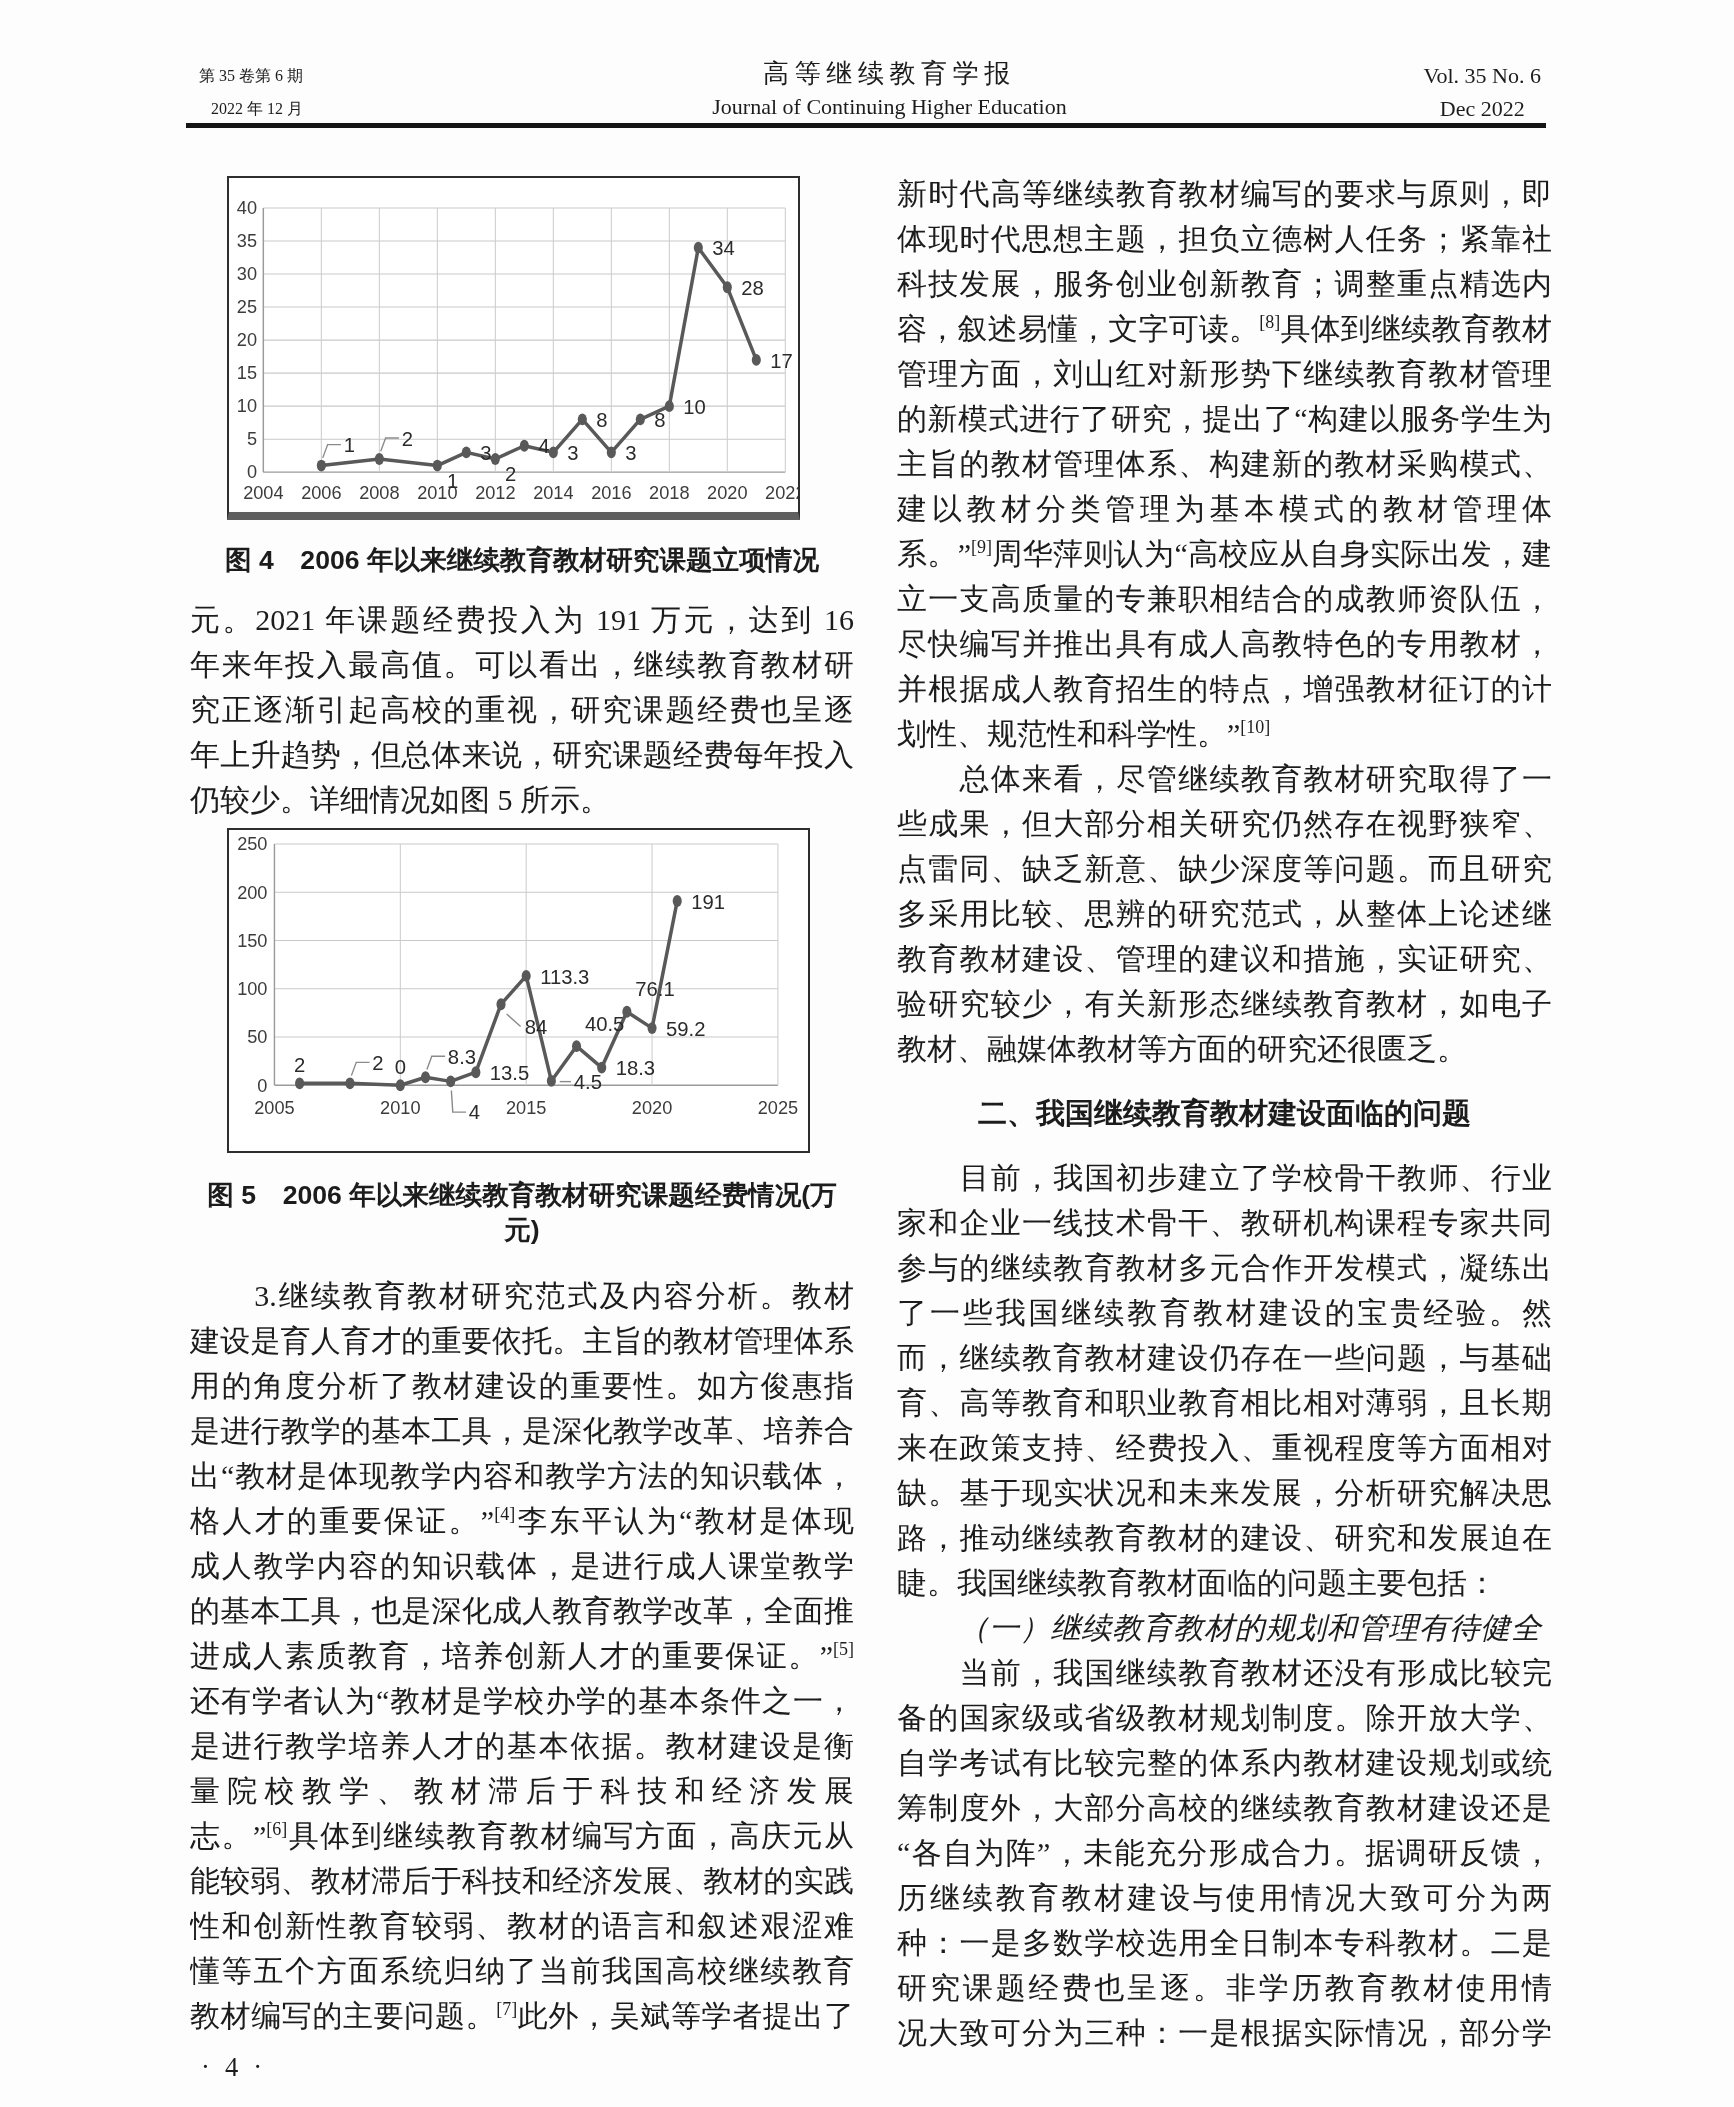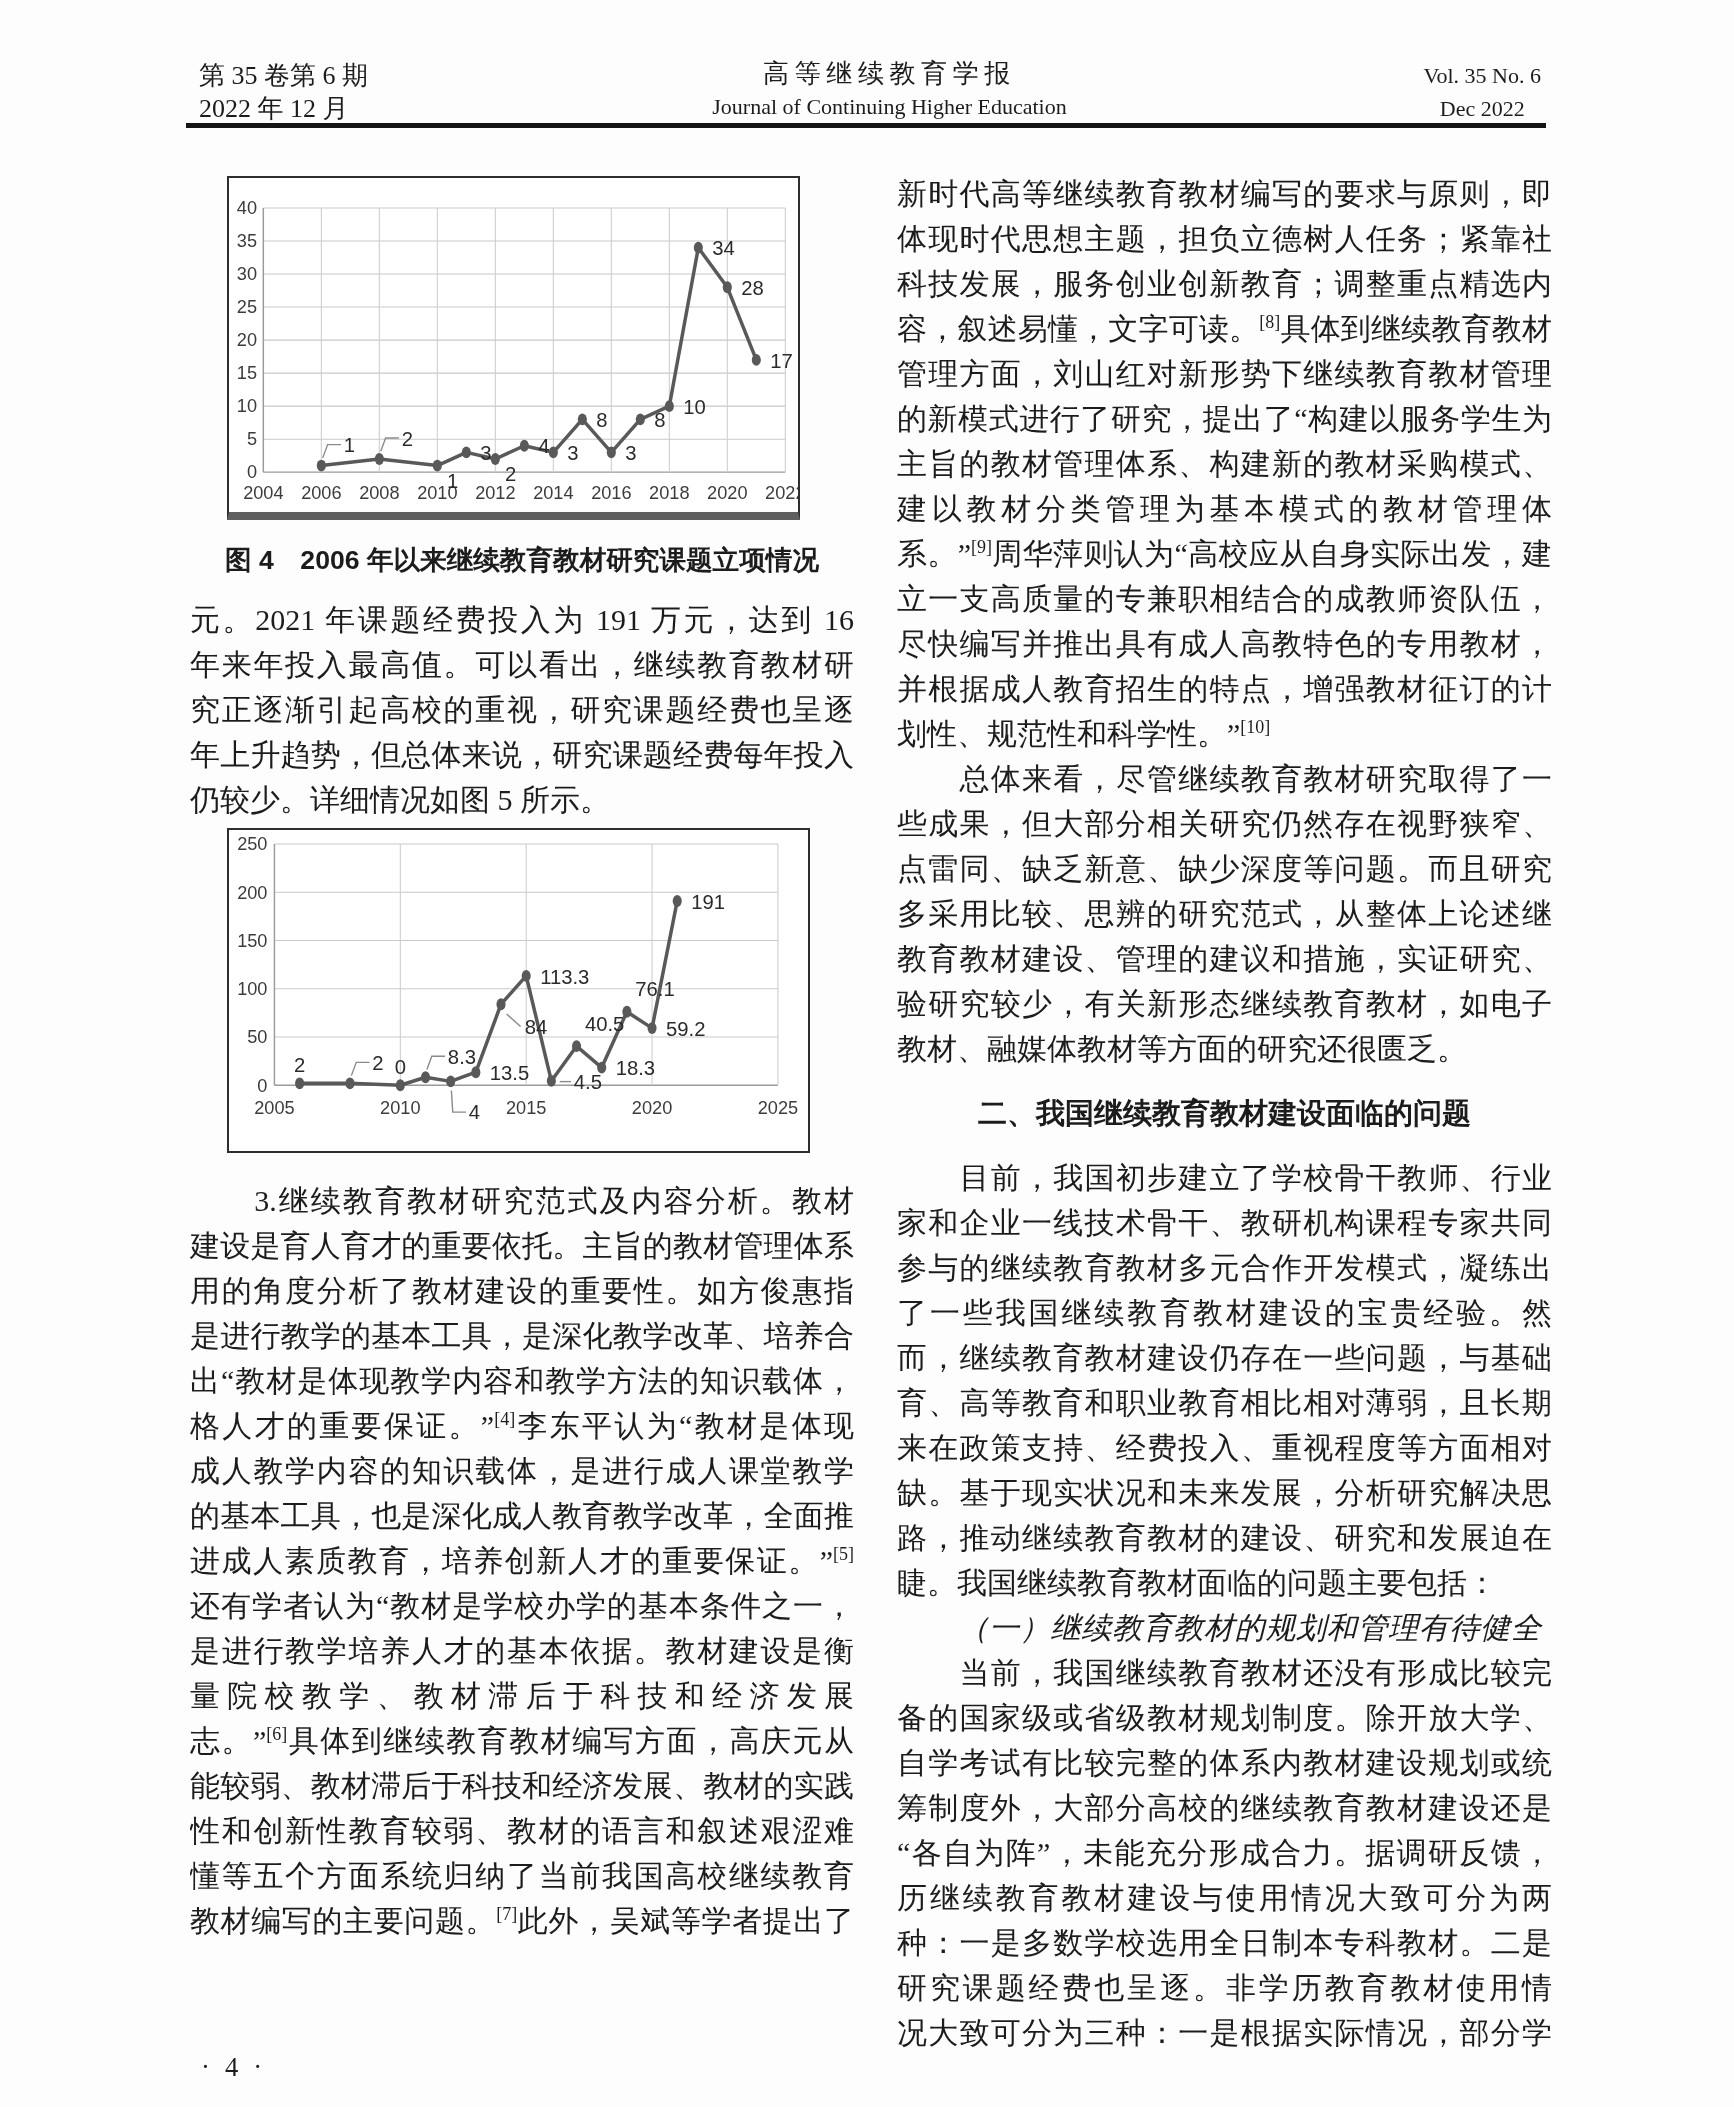--- a/index.html
+++ b/index.html
@@ -1,20 +1,20 @@
 <!DOCTYPE html>
 <html style="font-size:11.2px"><head>
 <meta charset="utf-8">
 <style>
   html,body{margin:0;padding:0;background:#ffffff;}
   .page{position:relative;width:1735px;height:2108px;background:#fdfdfd;
         font-family:"Liberation Serif","DejaVu Serif",serif;color:#1c1c1c;overflow:hidden;}
 
   
-  .hl{position:absolute;left:199px;top:59px;text-align:left;font-size:26px;line-height:33px;}
+  .hl{position:absolute;left:199px;top:59px;text-align:right;font-size:16px;line-height:33px;}
   .hc{position:absolute;left:0;right:0;top:57px;text-align:center;margin-left:44px;}
   .hc1{font-size:26px;letter-spacing:5.6px;line-height:34px;}
   .hc2{font-size:22px;line-height:32px;text-align:center;}
   .hr1{position:absolute;right:194px;top:59px;text-align:center;font-size:22px;line-height:33px;}
   .rule{position:absolute;left:186px;width:1360px;top:123px;height:4.9px;background:#151515;}
 
   
   .col{position:absolute;}
   .col-left{left:190px;top:147px;width:664px;}
   .col-right{left:897px;top:150px;width:655px;padding-top:21px;}
@@ -220,20 +220,21 @@
             <polyline points="473.00000000000006,359.79 489.00000000000006,359.79" fill="none" stroke="#8a8a8a" stroke-width="2"></polyline>
             <text x="493.00000000000006" y="369.79" text-anchor="start" class="dlab">4.5</text>
             <text x="509" y="287.11" text-anchor="start" class="dlab">40.5</text>
             <text x="553" y="350.746" text-anchor="start" class="dlab">18.3</text>
             <text x="581" y="237.98199999999997" text-anchor="start" class="dlab">76.1</text>
             <text x="625" y="294.304" text-anchor="start" class="dlab">59.2</text>
             <text x="661" y="112.42000000000002" text-anchor="start" class="dlab">191</text>
           </g>
         </svg>
     </figure>
+    <div class="cap cap5">图 5　2006 年以来继续教育教材研究课题经费情况(万元)</div>
     <div class="para2">
         <div class="tl">　　3.继续教育教材研究范式及内容分析。教材</div>
         <div class="tl">建设是育人育才的重要依托。主旨的教材管理体系</div>
         <div class="tl">用的角度分析了教材建设的重要性。如方俊惠指</div>
         <div class="tl">是进行教学的基本工具，是深化教学改革、培养合</div>
         <div class="tl">出“教材是体现教学内容和教学方法的知识载体，</div>
         <div class="tl">格人才的重要保证。”<sup>[4]</sup>李东平认为“教材是体现</div>
         <div class="tl">成人教学内容的知识载体，是进行成人课堂教学</div>
         <div class="tl">的基本工具，也是深化成人教育教学改革，全面推</div>
         <div class="tl">进成人素质教育，培养创新人才的重要保证。”<sup>[5]</sup></div>

